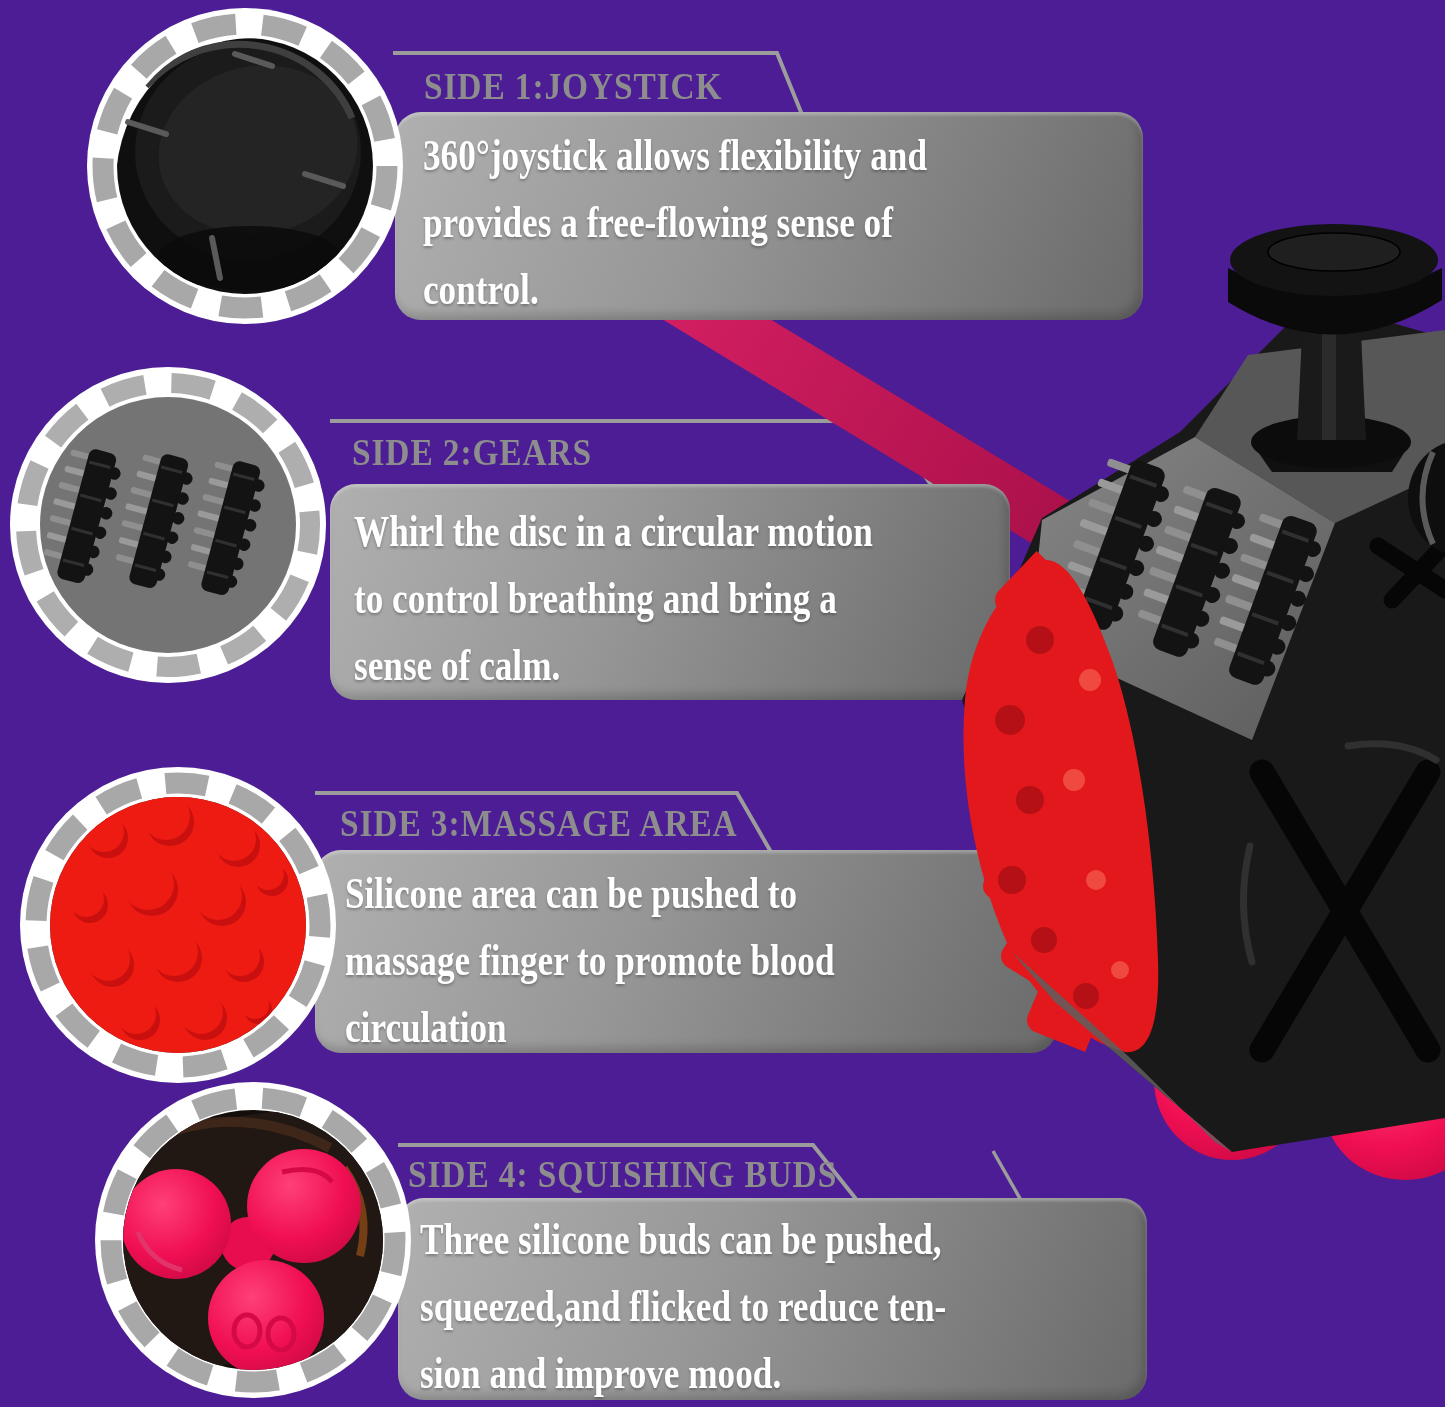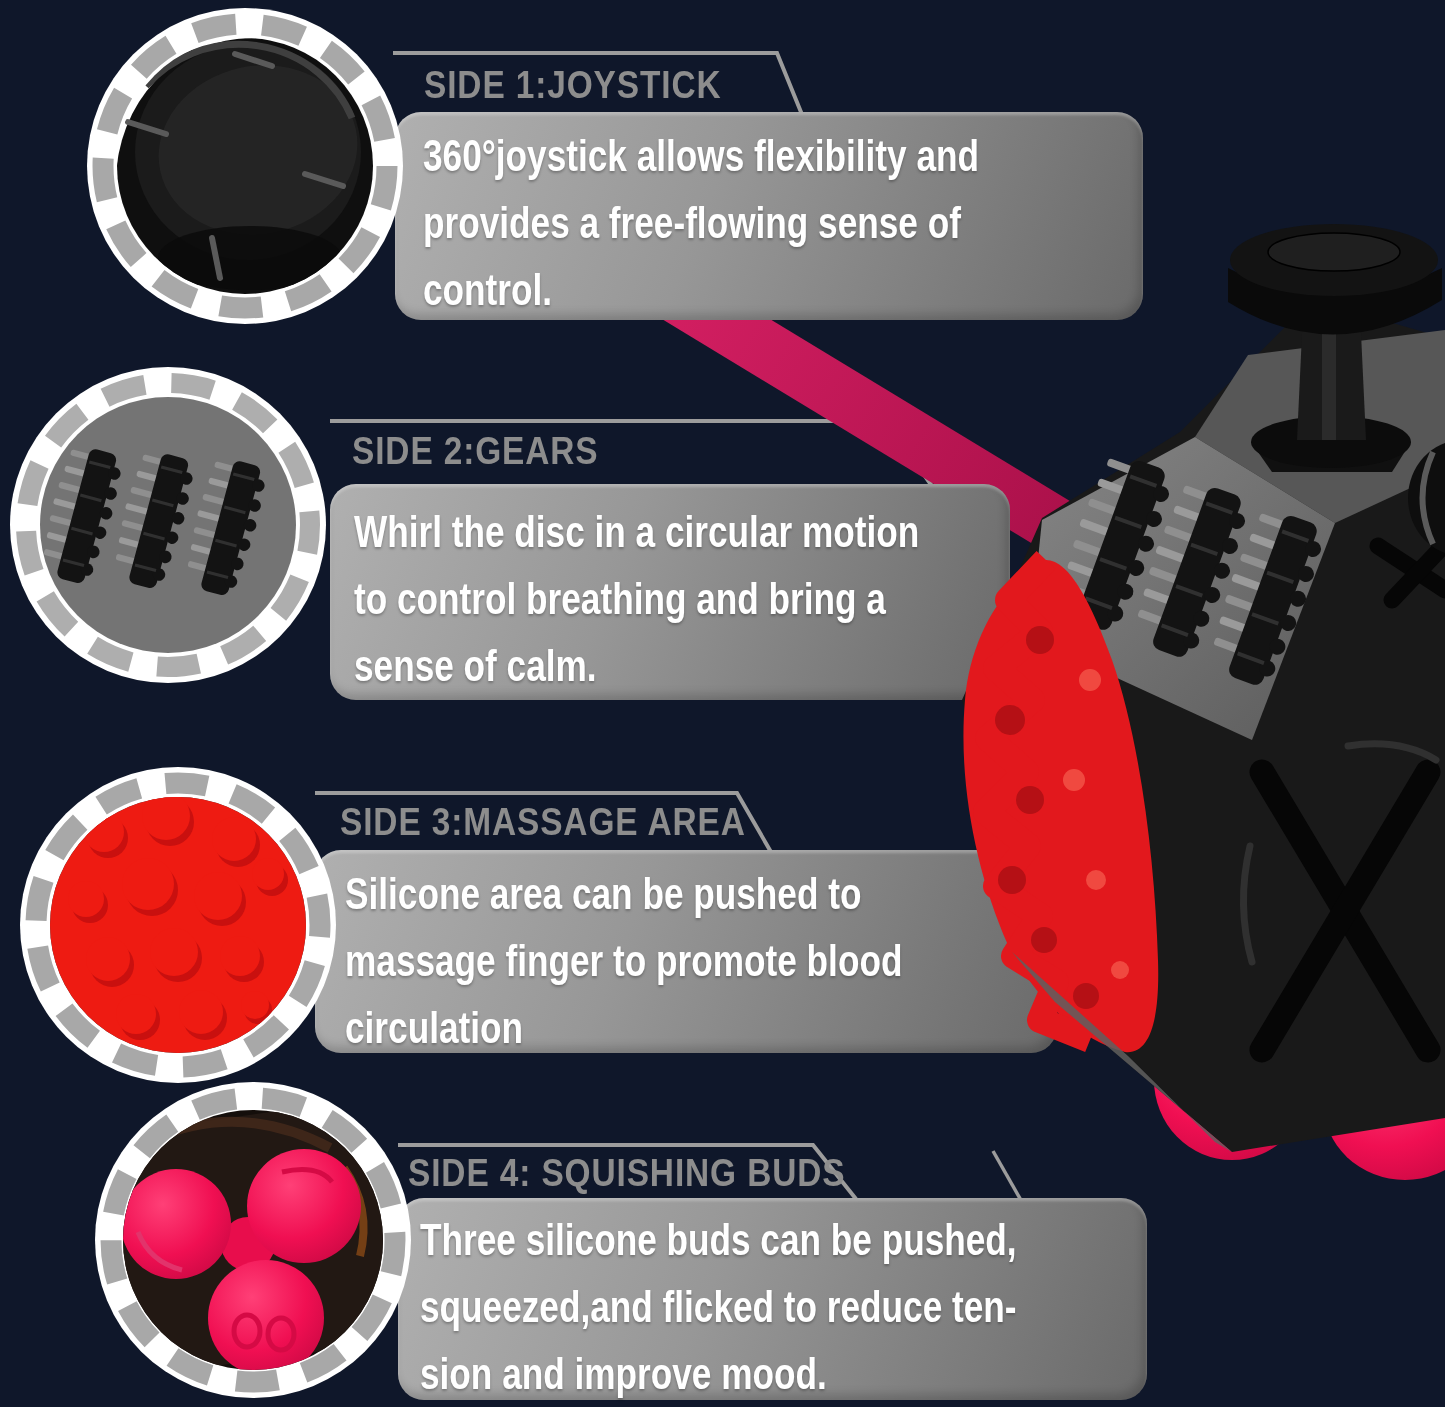--- a/index.html
+++ b/index.html
@@ -1,17 +1,17 @@
 <!DOCTYPE html>
 <html><head>
 <meta charset="utf-8">
 <style>
   html,body{margin:0;padding:0;background:#fff;}
-  #stage{position:relative;width:1445px;height:1407px;background:#0f172a;overflow:hidden;
-         font-family:Liberation Sans, sans-serif;}
+  #stage{position:relative;width:1445px;height:1407px;background:#4c1d95;overflow:hidden;
+         font-family:Liberation Serif, serif;}
   #stage svg{position:absolute;left:0;top:0;}
   .descbox{position:absolute;border-radius:26px;
            background:linear-gradient(112deg,#b0b0b0 0%,#979797 42%,#6a6a6a 100%);
            box-shadow:inset 0 3px 3px rgba(255,255,255,.28), inset -4px -6px 10px rgba(0,0,0,.18);}
   .title{position:absolute;font-weight:700;font-size:38px;color:#8d8d8d;letter-spacing:1px;
          white-space:nowrap;transform:scaleX(.88);transform-origin:left top;}
   .bodytext{position:absolute;font-weight:700;font-size:44px;line-height:67px;color:#ffffff;
             text-shadow:0 2px 3px rgba(0,0,0,.28);white-space:nowrap;
             transform:scaleX(.8);transform-origin:left top;}
   .z1{z-index:1}.z2{z-index:2}.z3{z-index:3}.z4{z-index:4}

